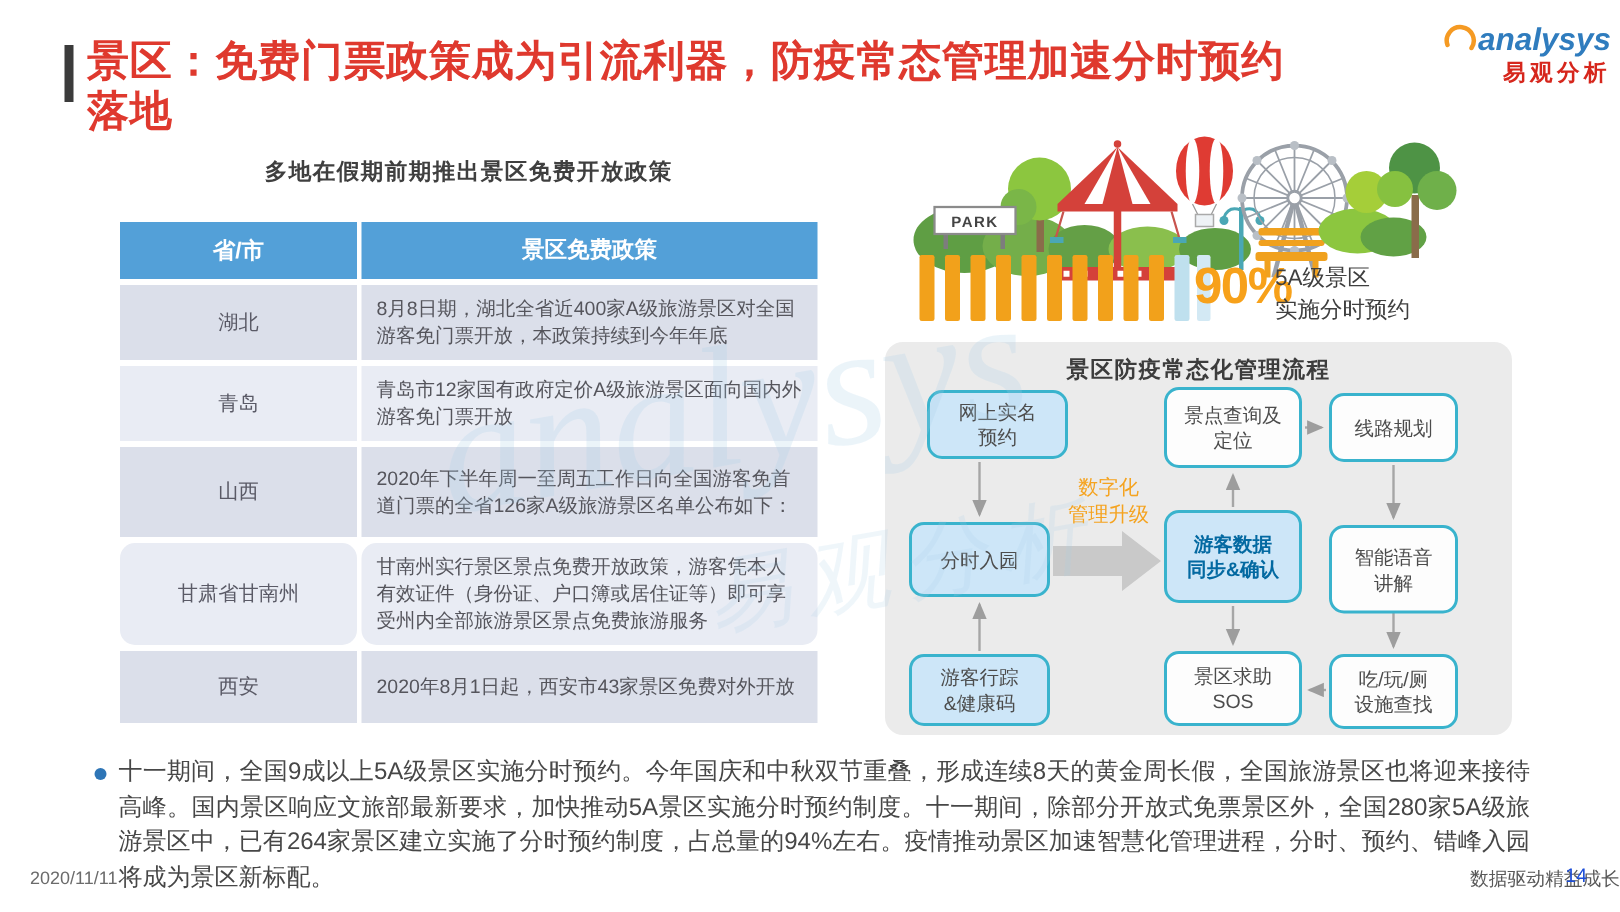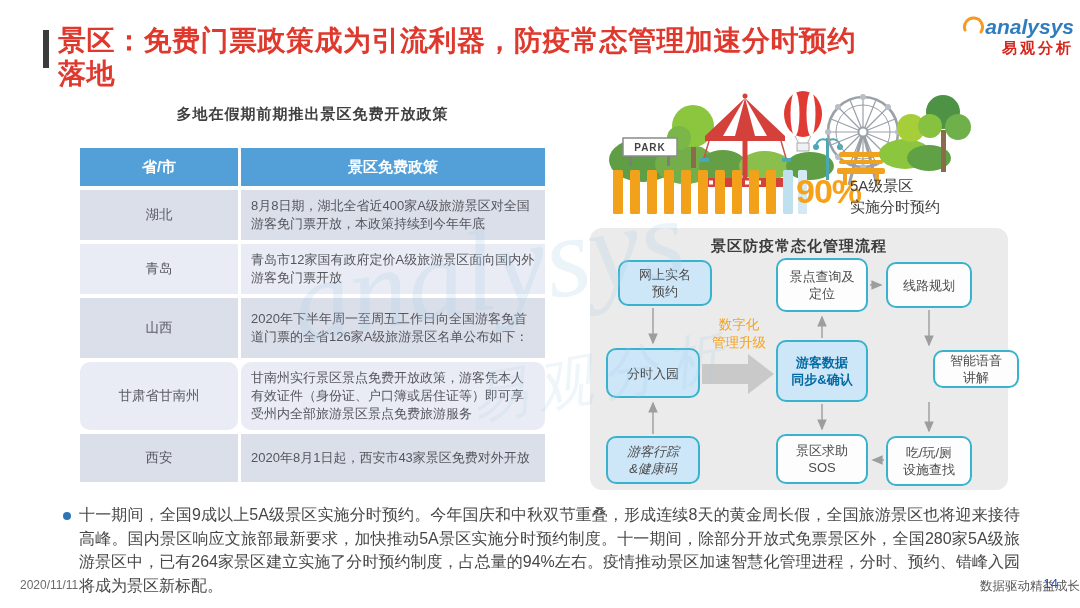--- a/index.html
+++ b/index.html
@@ -47,26 +47,26 @@
   .flow-title { position:absolute; top:9px; left:0; right:0; text-align:center;
                 font-size:15px; font-weight:bold; color:#3c3c3c; letter-spacing:1px; }
   .flow-arrows { position:absolute; left:0; top:0; }
   .node { position:absolute; border:2px solid #39b3cd; border-radius:10px; background:#fdfdfd;
           display:flex; align-items:center; justify-content:center; text-align:center;
           white-space:pre-line; font-size:13px; line-height:17px; color:#4c4c4c; }
   .node.blue { background:#cde6f8; }
   .node.bold { font-weight:bold; color:#0369a1; }
   .n-online   { left:28px;  top:32px;  width:94px; height:46px; }
   .n-timed    { left:16px;  top:120px; width:94px; height:50px; }
-  .n-tracking { left:16px;  top:208px; width:94px; height:48px;font-style:italic; }
+  .n-tracking { left:16px;  top:208px; width:94px; height:48px; }
   .n-poi      { left:186px; top:30px;  width:92px; height:54px; }
   .n-sync     { left:186px; top:112px; width:92px; height:62px; }
   .n-sos      { left:186px; top:206px; width:92px; height:50px; }
   .n-route    { left:296px; top:34px;  width:86px; height:46px; }
-  .n-voice    { left:296px; top:122px; width:86px; height:38px;margin-left:47px; }
+  .n-voice    { left:296px; top:122px; width:86px; height:59px; }
   .n-facility { left:296px; top:208px; width:86px; height:50px; }
   .upgrade-label { position:absolute; left:110px; top:88px; width:78px; text-align:center;
                    color:#f5a31f; font-weight:normal; font-size:13.5px; line-height:18px; white-space:pre-line; }
 
   
   .summary-dot { position:absolute; left:63px; top:512px; width:8px; height:8px; border-radius:50%;
                  background:#2e75b6; }
   .summary-text { position:absolute; left:79px; top:503px; width:941px; font-size:16px;
                   line-height:23.5px; color:#474747; text-align:justify; }
 

